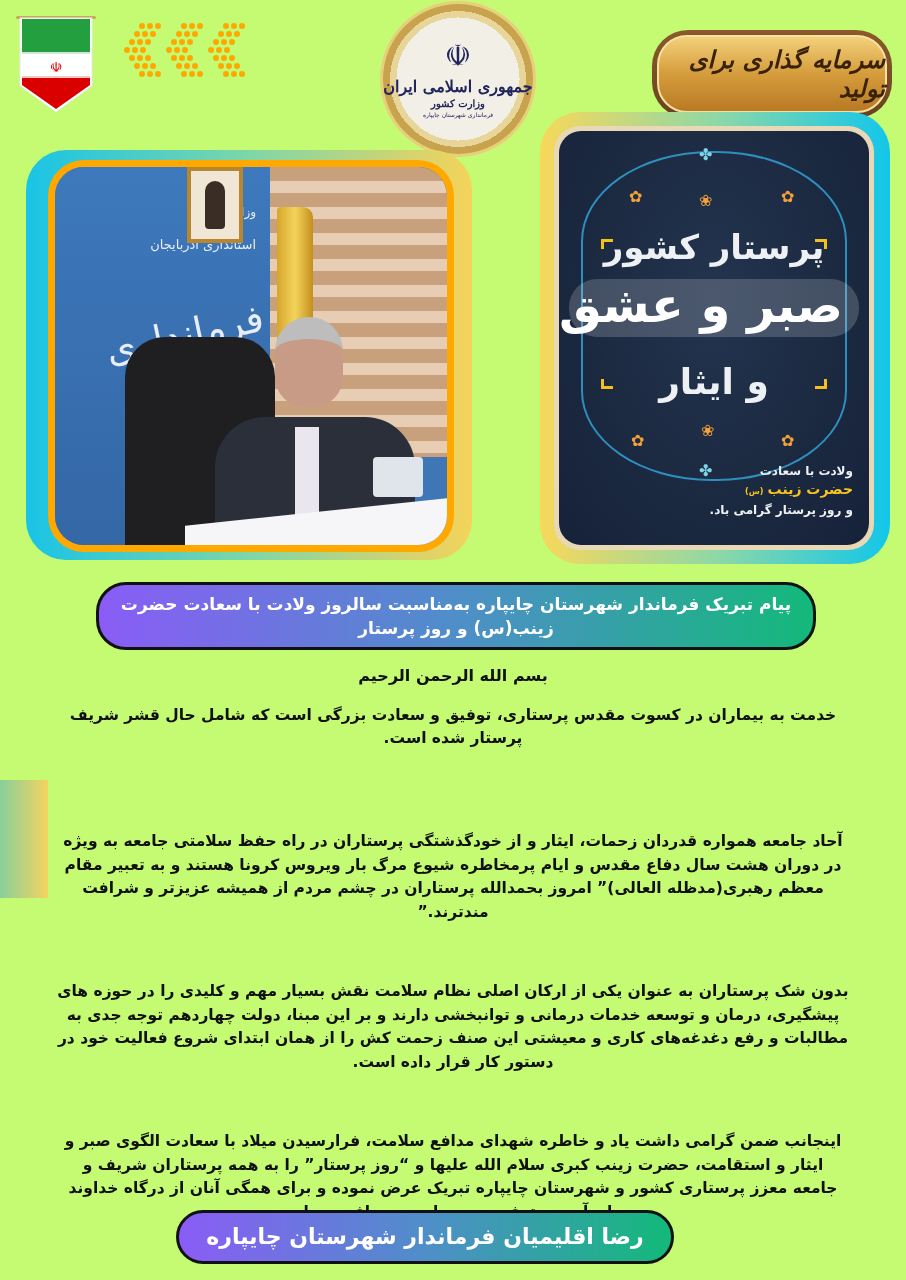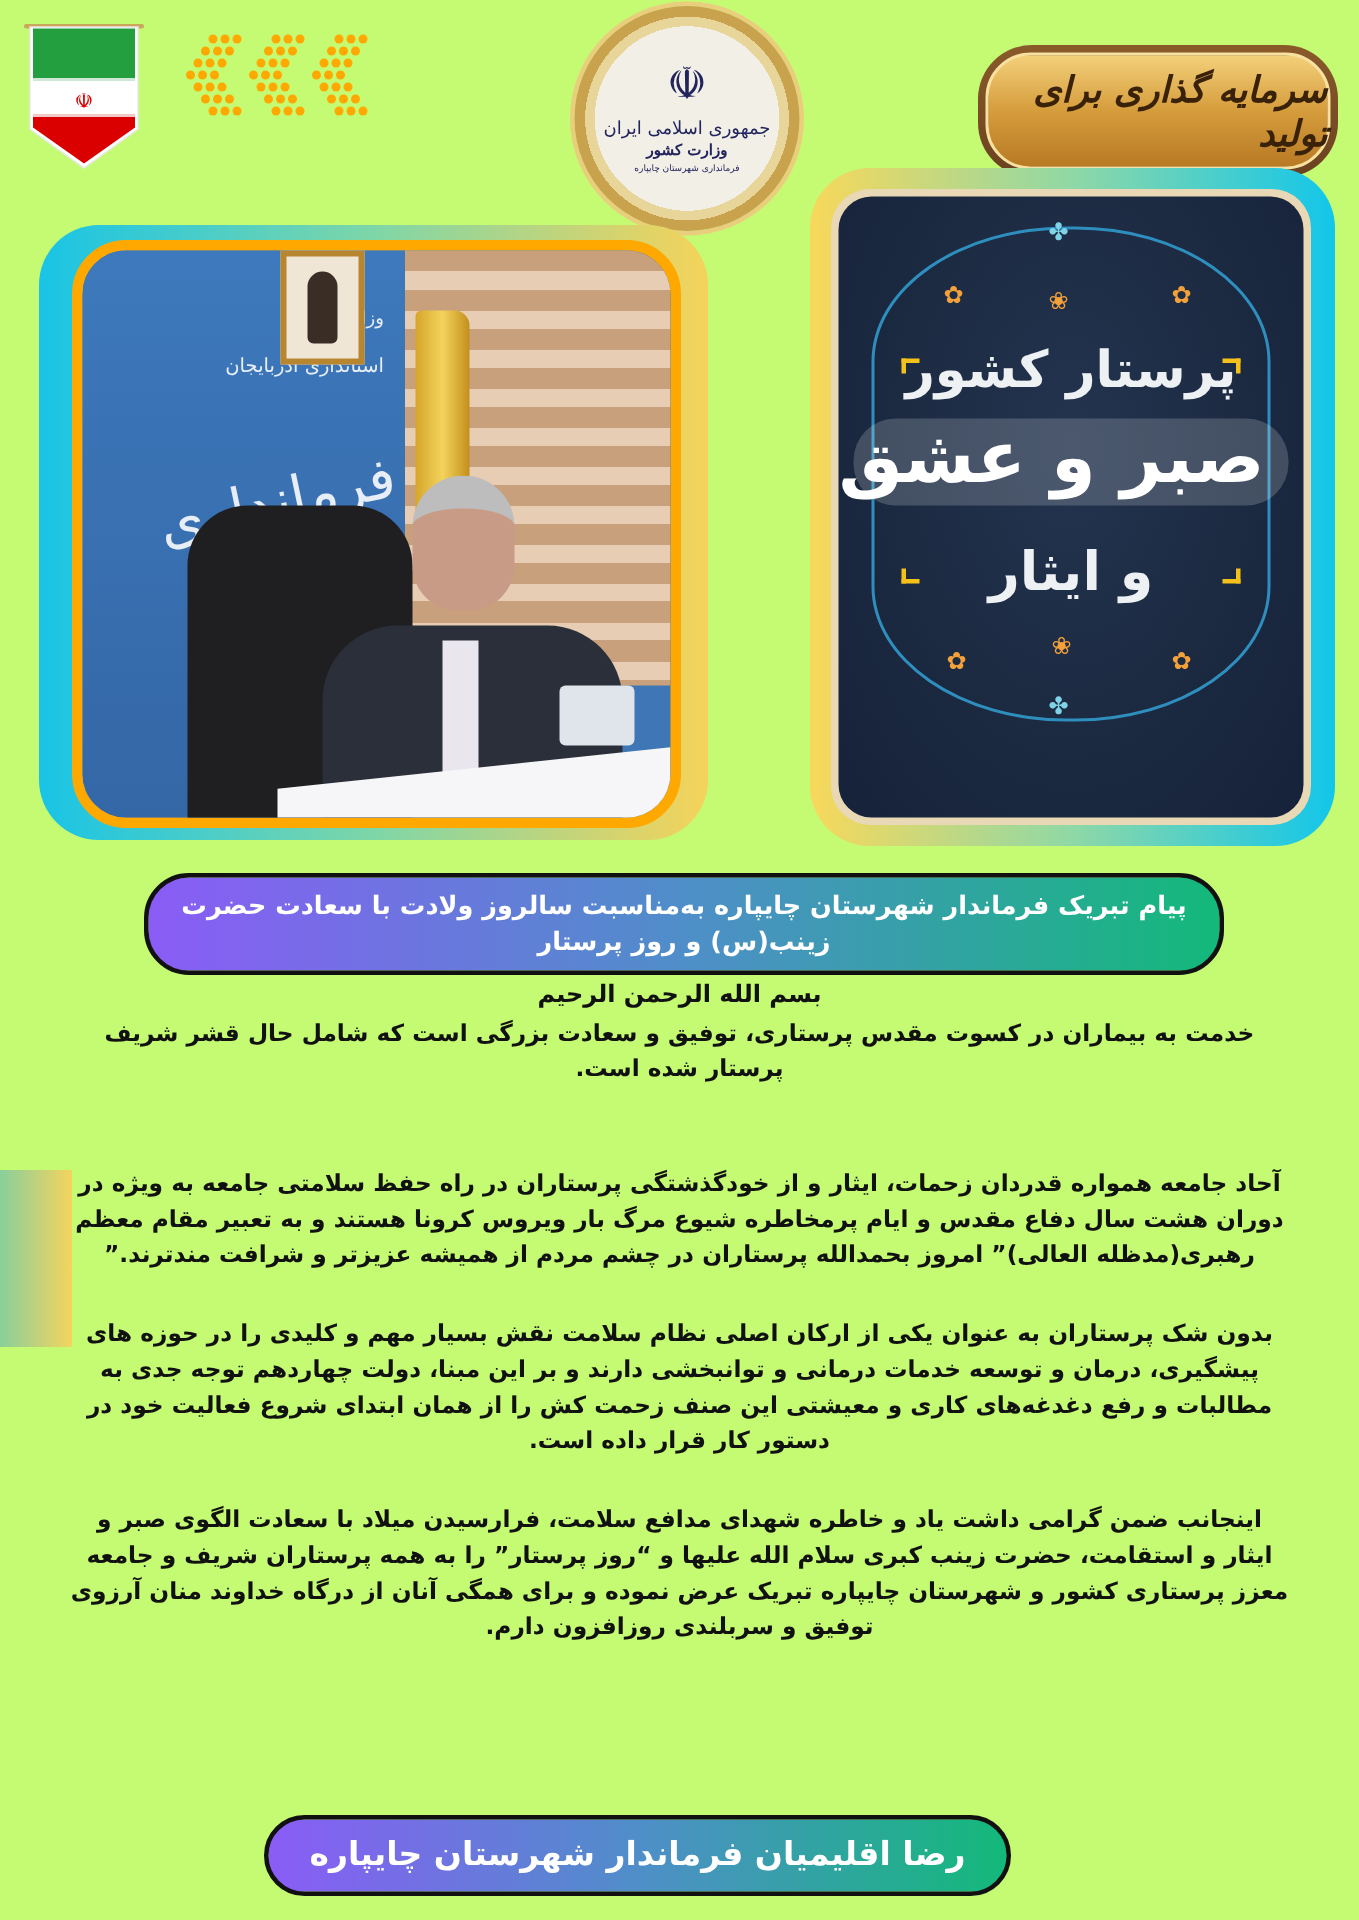--- a/index.html
+++ b/index.html
@@ -19,21 +19,21 @@
   .chevrons { left: 124px; top: 22px; width: 128px; height: 58px; }
   .emblem-seal {
     left: 383px; top: 4px; width: 150px; height: 150px; border-radius: 50%;
     background: radial-gradient(circle, #f2efe6 0 58%, #e8d59a 58% 64%, #c8a24c 64% 72%, #6d4a33 72% 80%, #d9bc6a 80% 100%);
     box-shadow: 0 0 0 3px #e9cf7d;
     display: flex; flex-direction: column; align-items: center; justify-content: center;
   }
   .emblem-seal .allah {
     font-size: 30px; color: #22245e; font-family: "DejaVu Serif", serif; line-height: 1;
   }
-  .emblem-seal .l1 { font-size: 12px; color: #22245e; font-weight: normal; margin-top: 6px; font-family: "DejaVu Serif", serif; }
+  .emblem-seal .l1 { font-size: 16px; color: #22245e; font-weight: bold; margin-top: 6px; font-family: "DejaVu Serif", serif; }
   .emblem-seal .l2 { font-size: 10px; color: #22245e; font-weight: bold; margin-top: 2px; font-family: "DejaVu Serif", serif; }
   .emblem-seal .l3 { font-size: 6px; color: #22245e; margin-top: 2px; font-family: "DejaVu Serif", serif; }
 
   .slogan {
     left: 652px; top: 30px; width: 240px; height: 88px; border-radius: 36px;
     background: linear-gradient(180deg, #8a5a2a, #6a4120);
     padding: 5px;
   }
   .slogan-inner {
     width: 100%; height: 100%; border-radius: 30px;
@@ -109,21 +109,21 @@
     color: #fff; text-align: center; direction: rtl; font-weight: bold;
   }
   .title-pill { left: 96px; top: 582px; width: 720px; height: 68px; font-size: 17px; line-height: 24px; padding-top: 7px; }
   .sign-pill { left: 176px; top: 1210px; width: 498px; height: 54px; font-size: 22px; line-height: 48px; }
 
   
   .body {
     left: 26px; top: 648px; width: 854px; direction: rtl; text-align: center;
     font-size: 15.5px; font-weight: bold; line-height: 23.6px; color: #111;
   }
-  .body p { margin: 3px; }
+  .body p { margin: 16px; }
   .body .basmala { font-size: 16px; }
   .body .gap { height: 23.6px; }
 
   .side-tab {
     left: 0; top: 780px; width: 48px; height: 118px;
     background: linear-gradient(90deg, #89cf9b, #f4d45e);
   }
 </style>
 </head>
 <body>
@@ -260,20 +260,25 @@
       <span class="orn" style="left:222px;top:300px;color:#f4a13a;">✿</span>
       <span class="orn" style="left:140px;top:330px;color:#7fd3e6;">✤</span>
       <span class="br" style="left:42px;top:108px;border-right:none;border-bottom:none;"></span>
       <span class="br" style="right:42px;top:108px;border-left:none;border-bottom:none;"></span>
       <span class="br" style="left:42px;top:248px;border-right:none;border-top:none;"></span>
       <span class="br" style="right:42px;top:248px;border-left:none;border-top:none;"></span>
       <div class="t1">پرستار کشور</div>
       <div class="t2band"></div>
       <div class="t2">صبر و عشق</div>
       <div class="t3">و ایثار</div>
+      <div class="caption">
+        <div>ولادت با سعادت</div>
+        <div><span class="hl">حضرت زینب</span> <span style="font-size:8px;color:#f7c51e">(س)</span></div>
+        <div>و روز پرستار گرامی باد.</div>
+      </div>
     </div>
   </div>
 </div>
 
 <div class="abs pill title-pill">پیام تبریک فرماندار شهرستان چایپاره به‌مناسبت سالروز ولادت با سعادت حضرت زینب(س) و روز پرستار</div>
 
 <div class="abs side-tab"></div>
 
 <div class="abs body">
   <p class="basmala">بسم الله الرحمن الرحیم</p>

